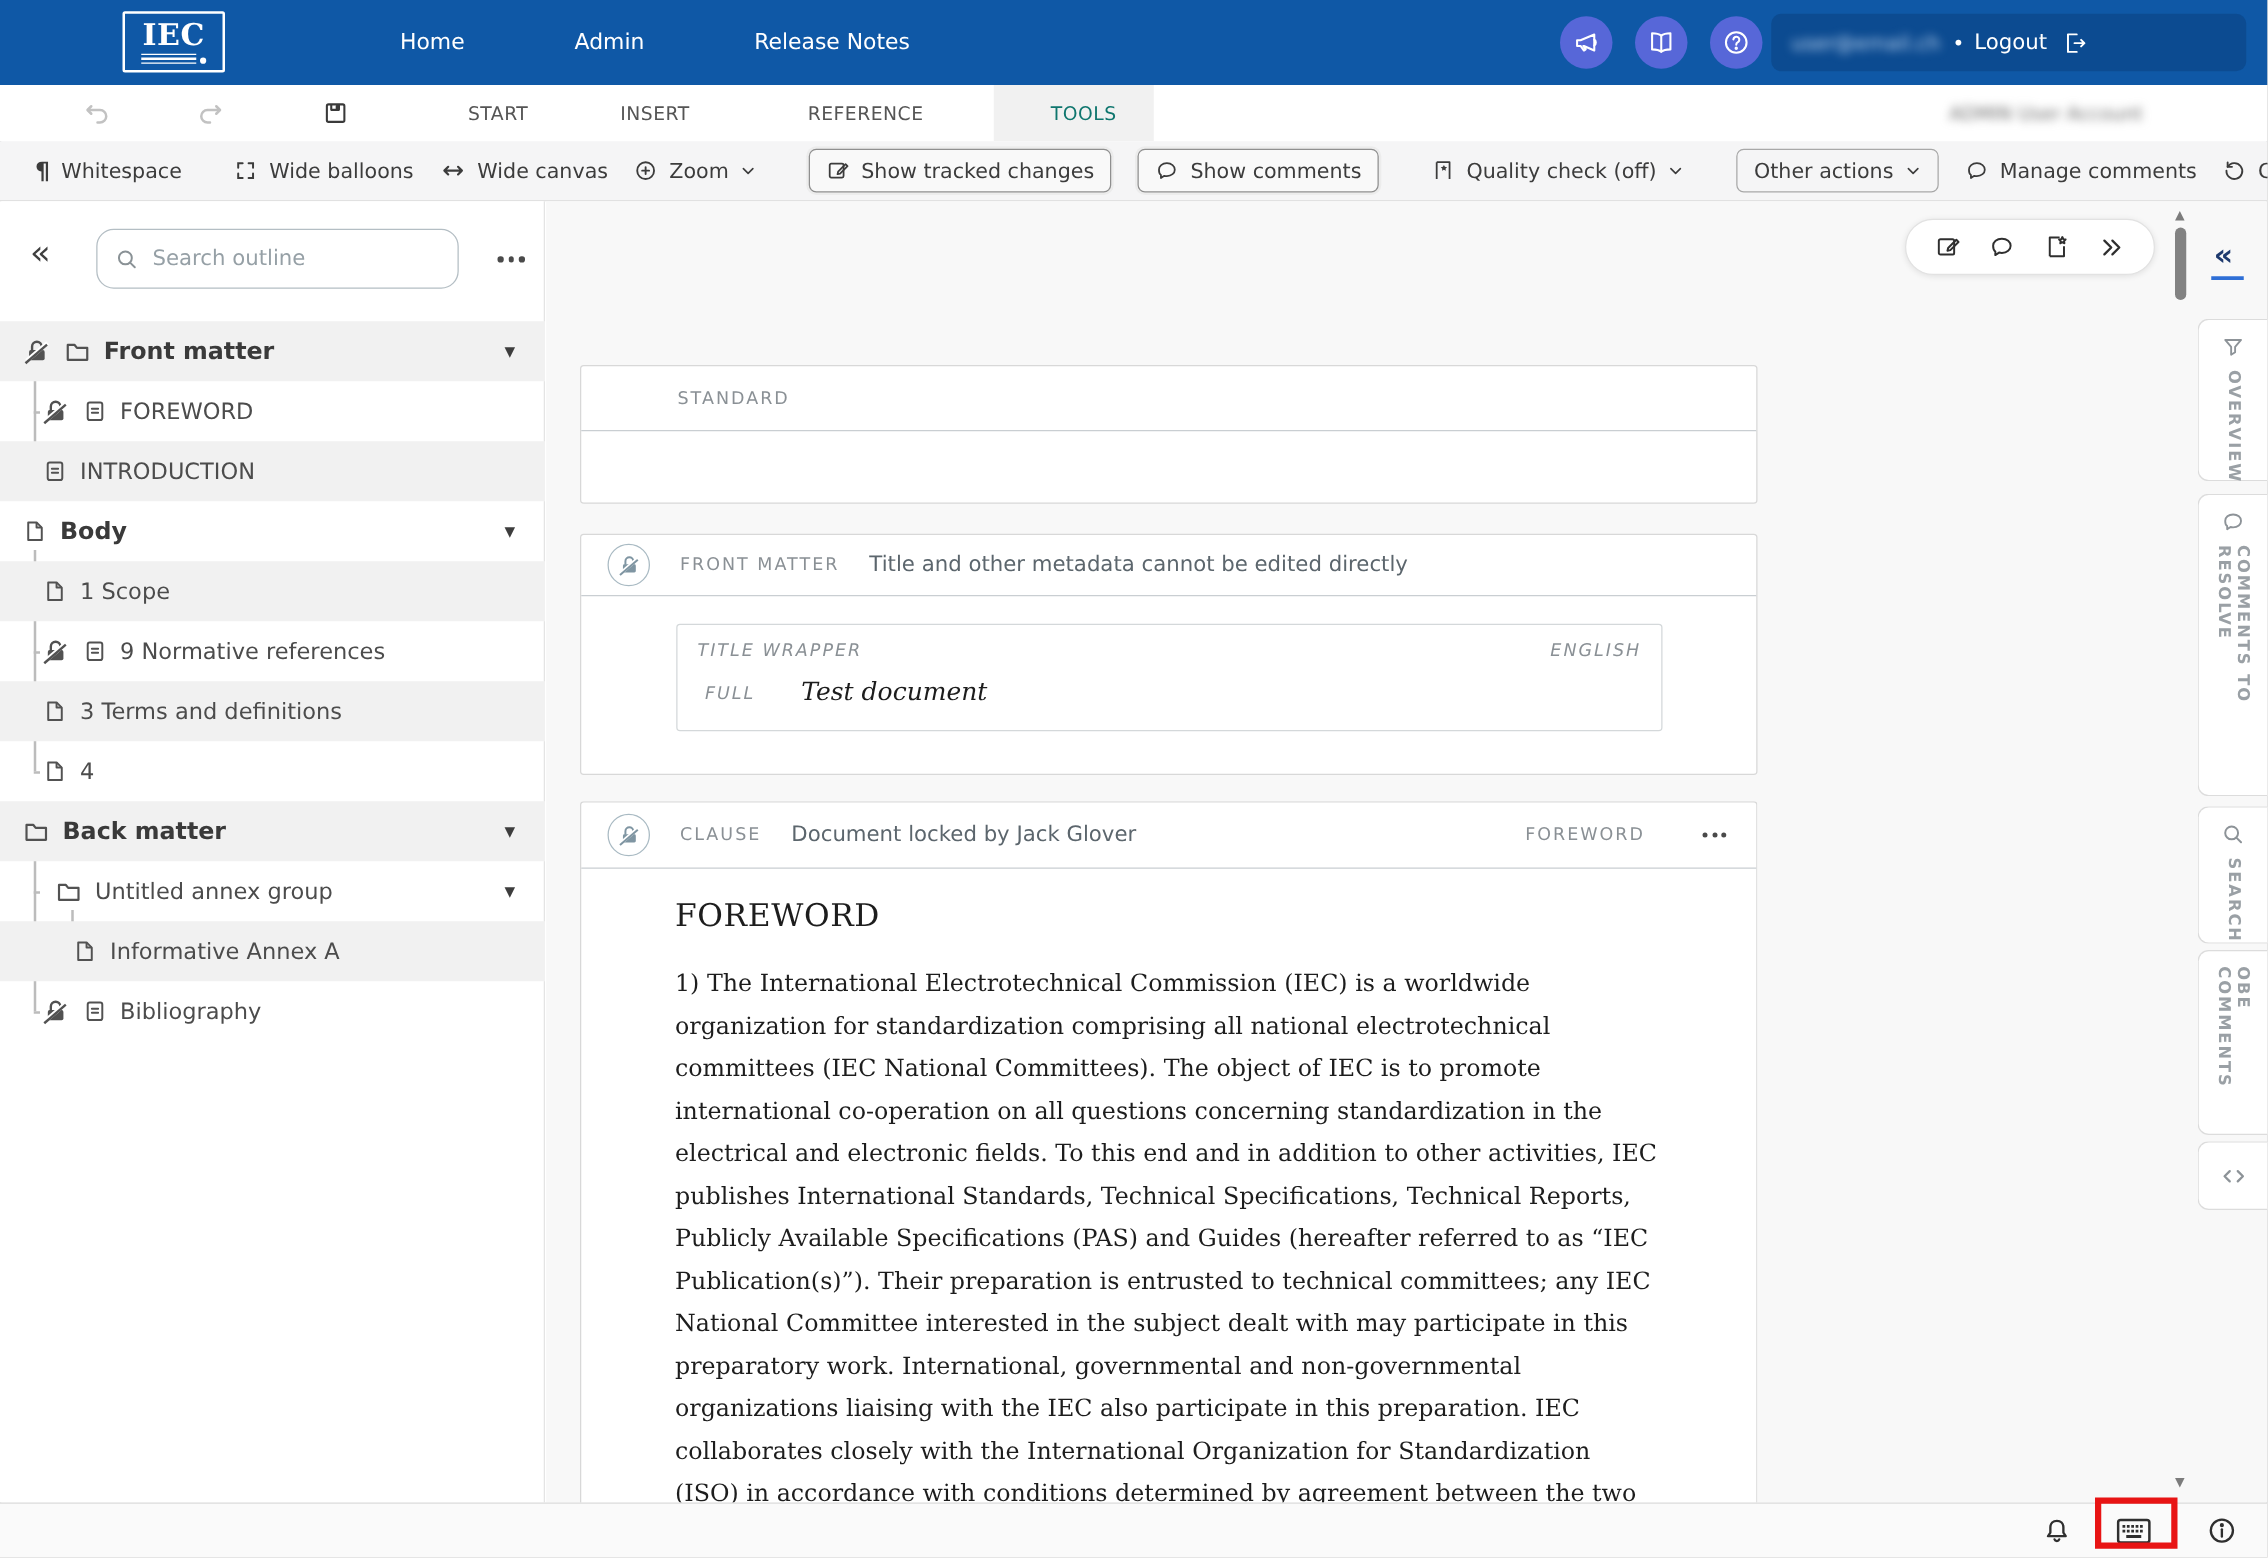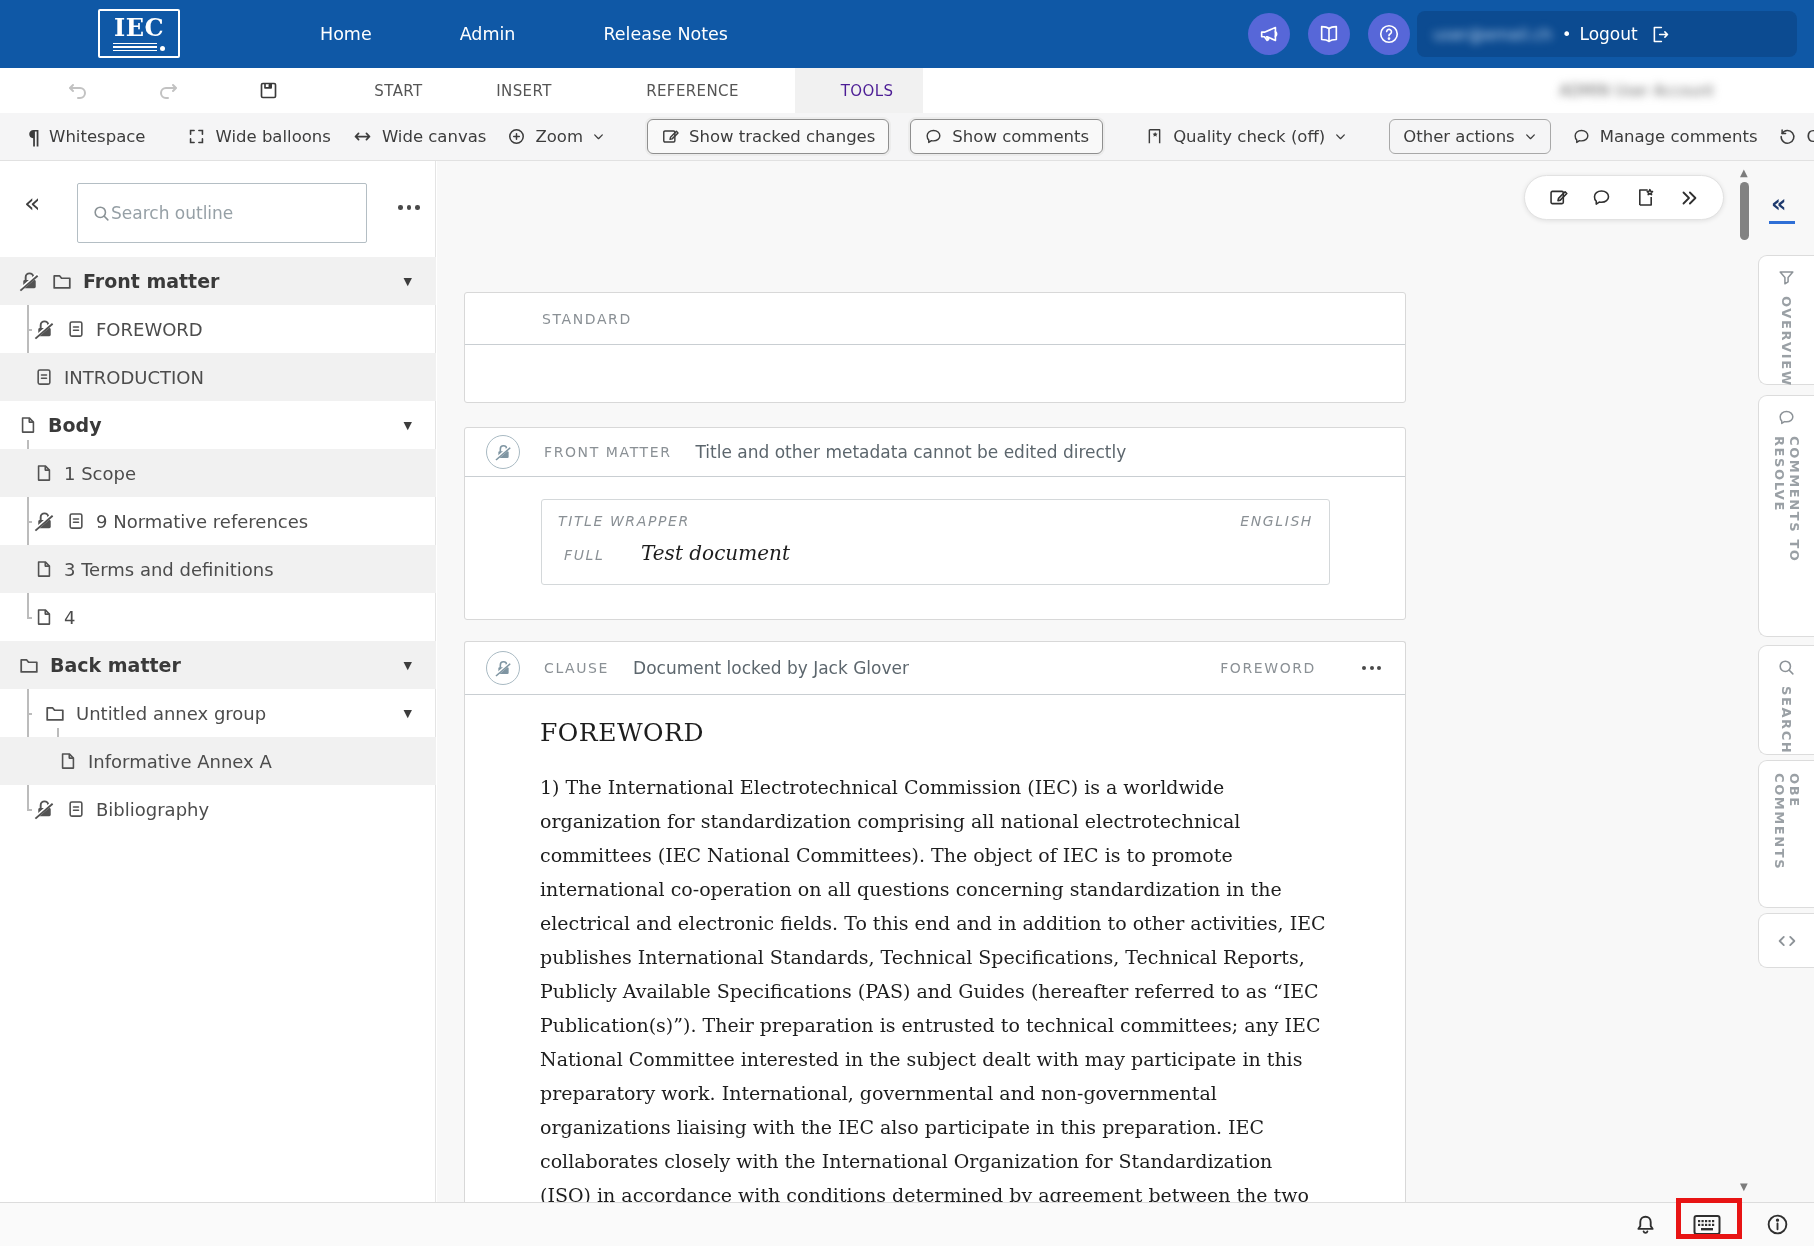--- a/index.html
+++ b/index.html
@@ -31,43 +31,43 @@
              display:flex; align-items:center; padding:0 16px; color:#fff; }
   .useremail { filter:blur(4px); color:#b9d2ef; font-size:16px; margin-right:10px; }
   .userbox .bullet { font-size:16px; margin-right:8px; }
   .userbox .logout { font-size:17px; margin-right:12px; }
 
   
   .ribbon { position:absolute; left:0; top:68px; width:1814px; height:45px; background:#fff; }
   .rico { position:absolute; top:0; height:45px; display:flex; align-items:center; cursor:pointer; }
   .rtab { position:absolute; top:0; height:45px; display:flex; align-items:center; justify-content:center;
           font-size:15px; letter-spacing:.4px; color:#555; cursor:pointer; }
-  .rtab.active { background:#f1f1f1; color:#4c1d95;padding-left:16px; }
+  .rtab.active { background:#f1f1f1; color:#0f766e;padding-left:16px; }
   .ribbon-user { position:absolute; right:100px; top:0; height:45px; display:flex; align-items:center;
                  font-size:15px; color:#6e6e6e; filter:blur(4px); }
 
   
   .toolbar { position:absolute; left:0; top:113px; width:1814px; height:48px; background:#f5f5f6;
              border-bottom:1px solid #e1e1e1; display:flex; align-items:center; padding:0 28px; gap:21px; color:#3c3c3c; }
   .titem { display:flex; align-items:center; gap:9px; font-size:16.5px; white-space:nowrap; cursor:pointer; }
   .tsep { width:1px; height:27px; background:#d5d5d5; }
   .tbtn { display:flex; align-items:center; gap:9px; font-size:16.5px; white-space:nowrap; cursor:pointer;
           border:1px solid #8f8f8f; border-radius:6px; padding:7px 13px; background:#f9f9f9; box-shadow:0 0 0 2px #ececec; }
   .tbtn2 { display:flex; align-items:center; gap:9px; font-size:16.5px; white-space:nowrap; cursor:pointer;
            border:1px solid #a8a8a8; border-radius:6px; padding:7px 13px; background:#f5f5f6; }
   .pilcrow { font-size:19px; font-weight:bold; }
 
   
   .main { position:absolute; left:0; top:161px; width:1814px; height:1041px; }
 
   
   .sidebar { position:absolute; left:0; top:0; width:436px; height:1041px; background:#fff; border-right:1px solid #e4e4e4; }
   .collapse-left { position:absolute; left:24px; top:28px; font-size:27px; color:#3f3f3f; line-height:28px; cursor:pointer; }
-  .search { position:absolute; left:77px; top:22px; width:290px; height:60px; border:1px solid #b4bec4; border-radius:2px;
-            background:#fff; display:flex; align-items:center; padding-left:14px; }
+  .search { position:absolute; left:77px; top:22px; width:290px; height:48px; border:1px solid #b4bec4; border-radius:14px;
+            background:#fff; display:flex; align-items:center; padding-left:14px; gap:11px; }
   .search input { border:none; outline:none; font-size:17px; color:#444; width:210px; font-family:inherit; background:transparent; }
   .search input::placeholder { color:#96a0a6; }
   .more-dots { position:absolute; left:398px; top:44px; display:flex; gap:4px; cursor:pointer; }
   .more-dots i { width:4.5px; height:4.5px; border-radius:50%; background:#4a4a4a; }
 
   .trow { position:absolute; left:0; width:436px; height:48px; display:flex; align-items:center; gap:10px; color:#4c4c4c;
           font-size:18px; cursor:pointer; }
   .trow.shade { background:#f1f1f1; }
   .trow .tlabel.b { font-weight:bold; font-size:19px; color:#3a3a3a; }
   .texp { position:absolute; right:24px; font-size:11px; color:#3d3d3d; cursor:pointer; }

